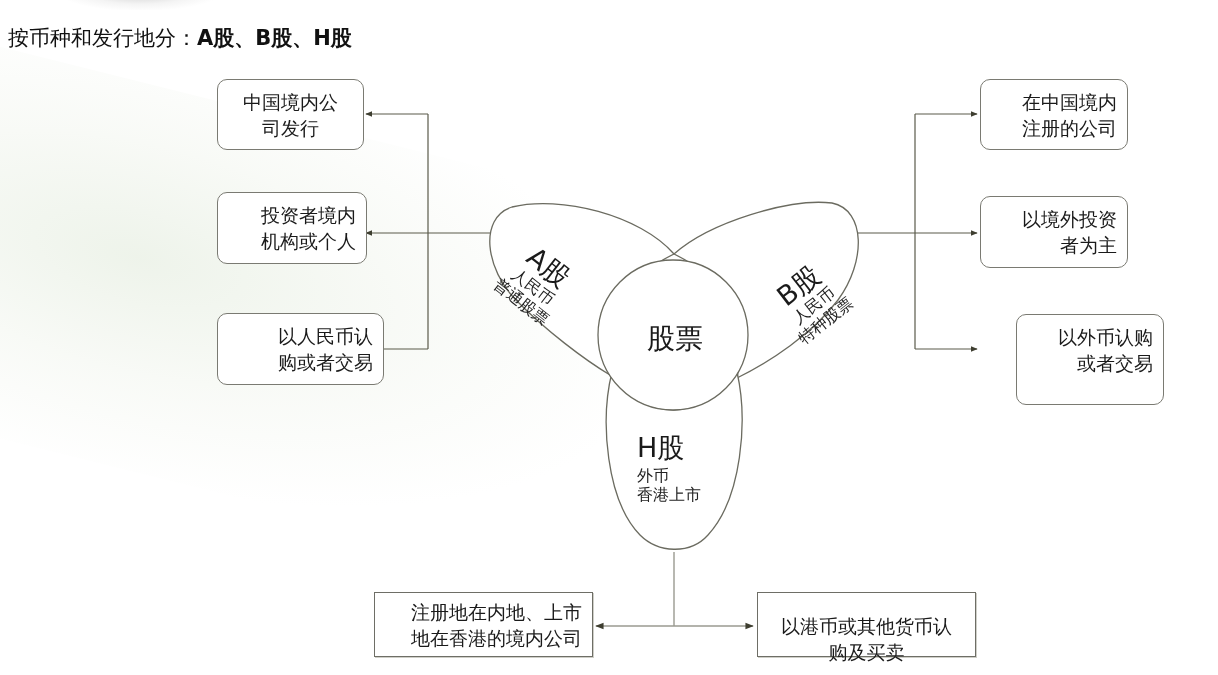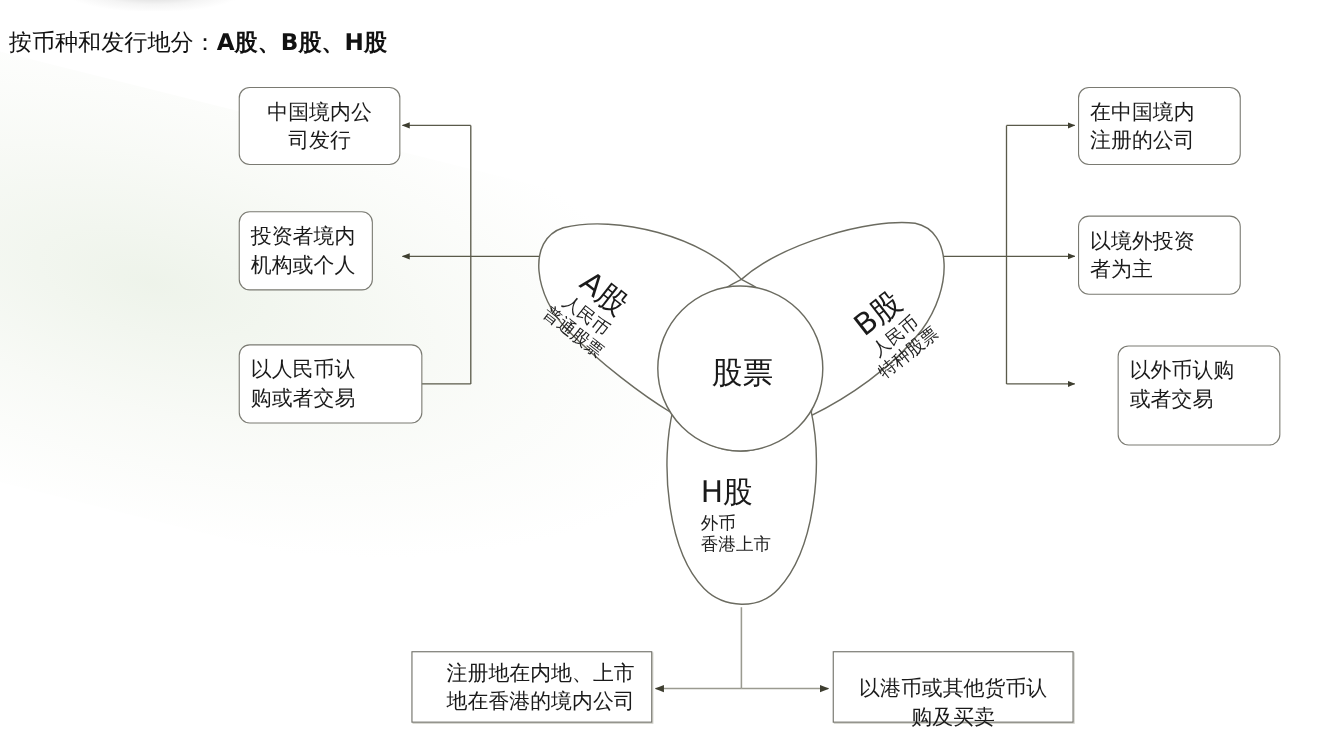--- a/index.html
+++ b/index.html
@@ -23,21 +23,21 @@
   .title {
     position:absolute; left:8px; top:20px; font-size:21px; line-height:36px;
     color:#111; white-space:nowrap;
   }
   .title .bold { font-weight:bold; }
   svg.diagram { position:absolute; left:0; top:0; }
   .box {
     position:absolute; box-sizing:border-box;
     border:1.3px solid #7a7a72; background:#fff;
     font-size:19px; line-height:26px; color:#1a1a1a;
-    padding:9px 10px 0 10px; white-space:pre-line;
+    padding:9px 10px 0 10px; white-space:pre-line;text-align:right;
   }
   .box.round { border-radius:10px; }
   .box.square { border-radius:0; border-color:#6e6e66; box-shadow: 1px 1px 0 #cfcfc8; }
   .box.center { text-align:center; }
   .label-abs { position:absolute; white-space:nowrap; }
   .leaf-title { font-size:27px; line-height:30px; color:#1a1a1a; }
   .leaf-sub { font-size:16px; line-height:19px; color:#222; }
   .core-label { font-size:28px; color:#1a1a1a; }
 </style>
 </head>
@@ -101,21 +101,21 @@
 </div>
 
 <div class="label-abs" style="left:637px; top:433px;">
   <div class="leaf-title">H股</div>
   <div class="leaf-sub" style="margin-top:3px;">外币</div>
   <div class="leaf-sub">香港上市</div>
 </div>
 
 <div class="box round center" style="left:217px; top:79px; width:147px; height:71px;">中国境内公
 司发行</div>
-<div class="box round" style="left:217px; top:192px; width:122px; height:72px;">投资者境内
+<div class="box round" style="left:217px; top:192px; width:150px; height:72px;">投资者境内
 机构或个人</div>
 <div class="box round" style="left:217px; top:313px; width:167px; height:72px;">以人民币认
 购或者交易</div>
 
 <div class="box round" style="left:980px; top:79px; width:148px; height:71px;">在中国境内
 注册的公司</div>
 <div class="box round" style="left:980px; top:196px; width:148px; height:72px;">以境外投资
 者为主</div>
 <div class="box round" style="left:1016px; top:314px; width:148px; height:91px;">以外币认购
 或者交易</div>

